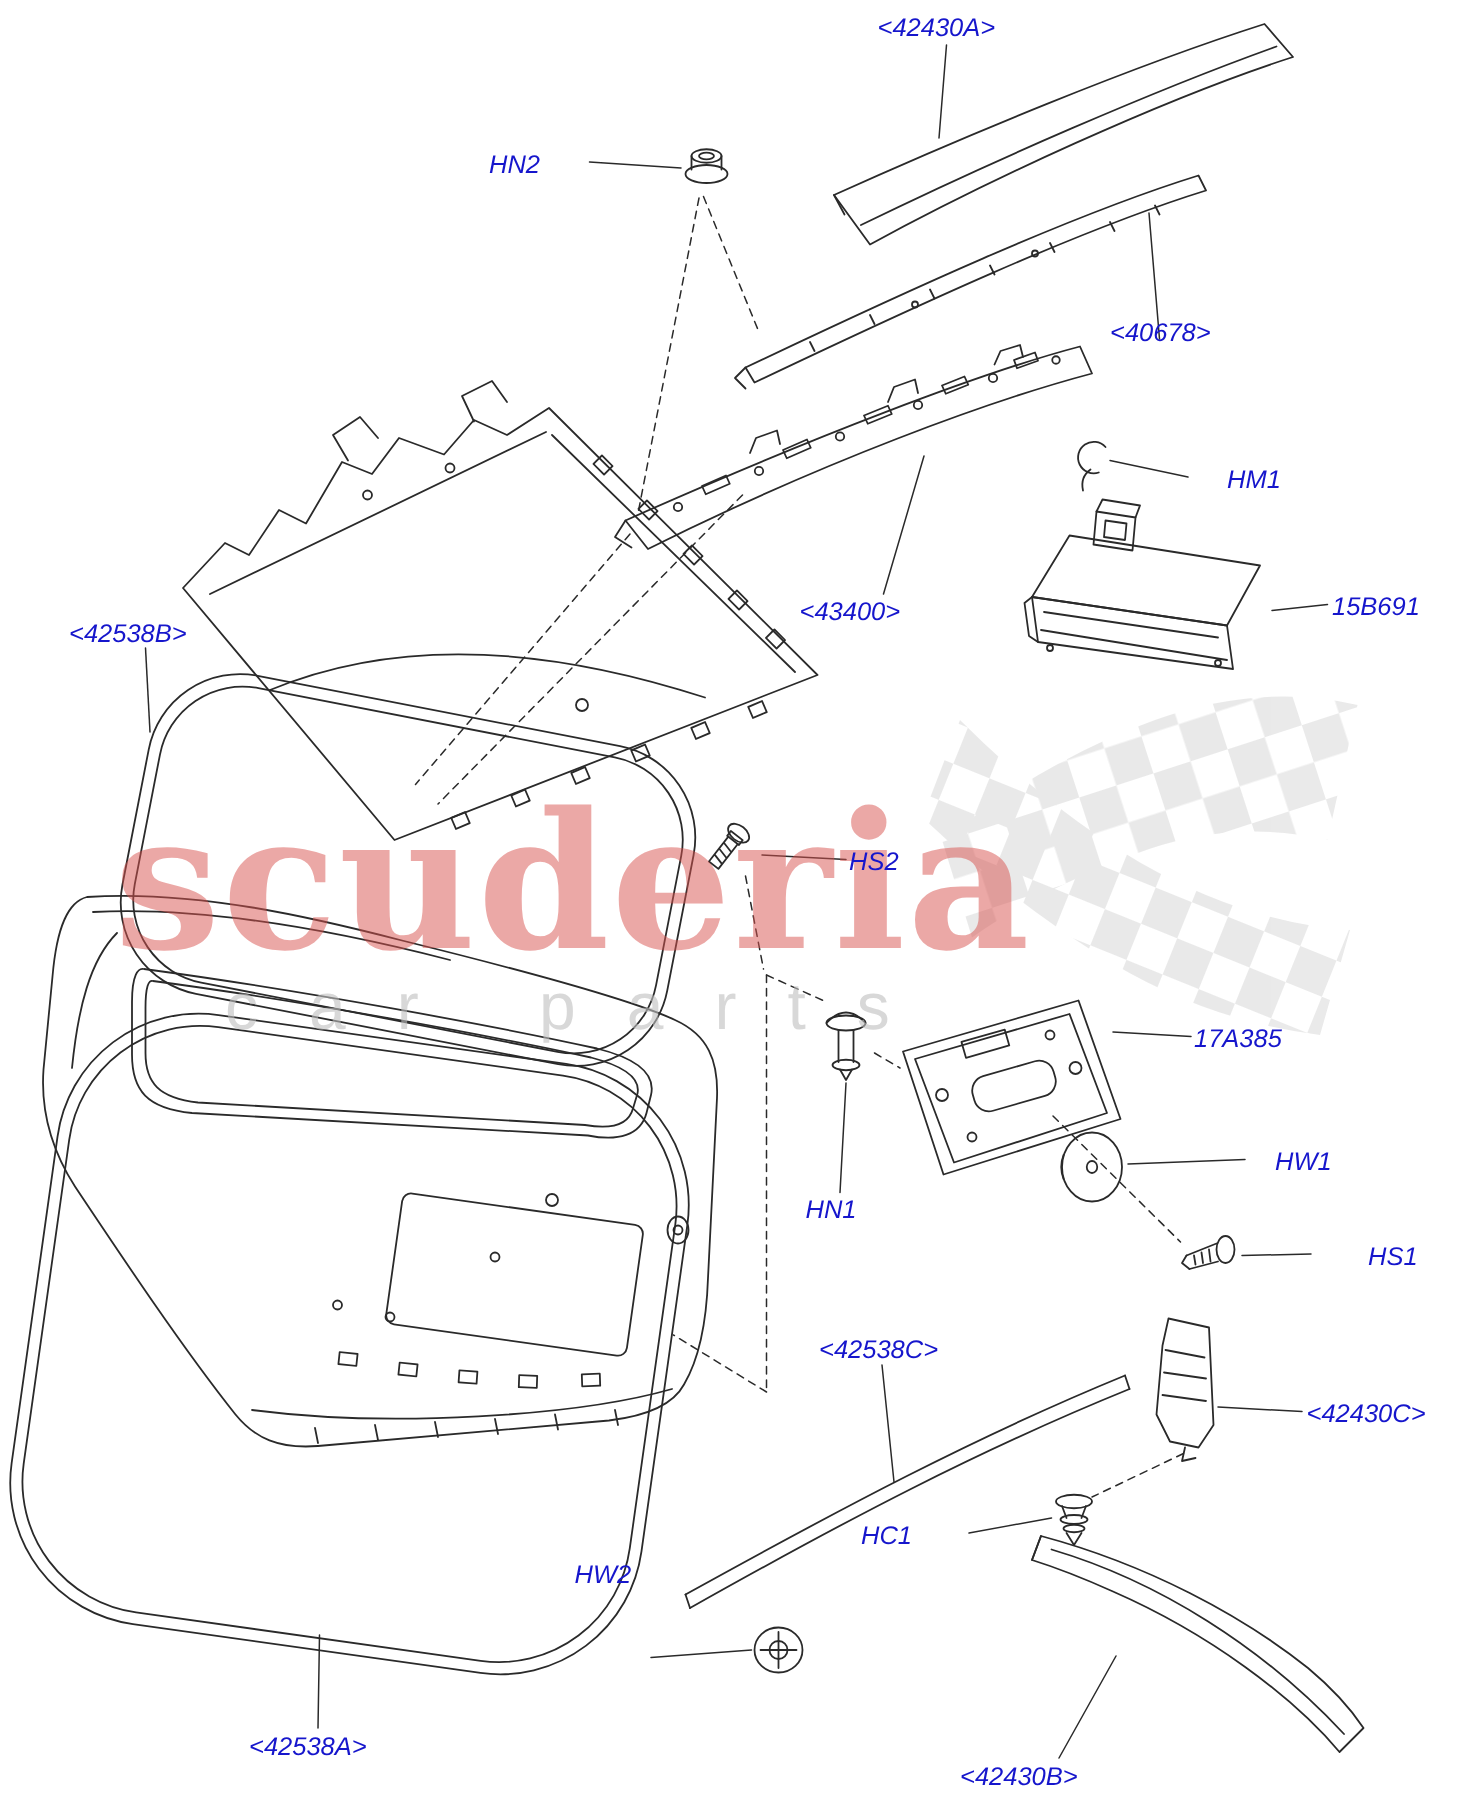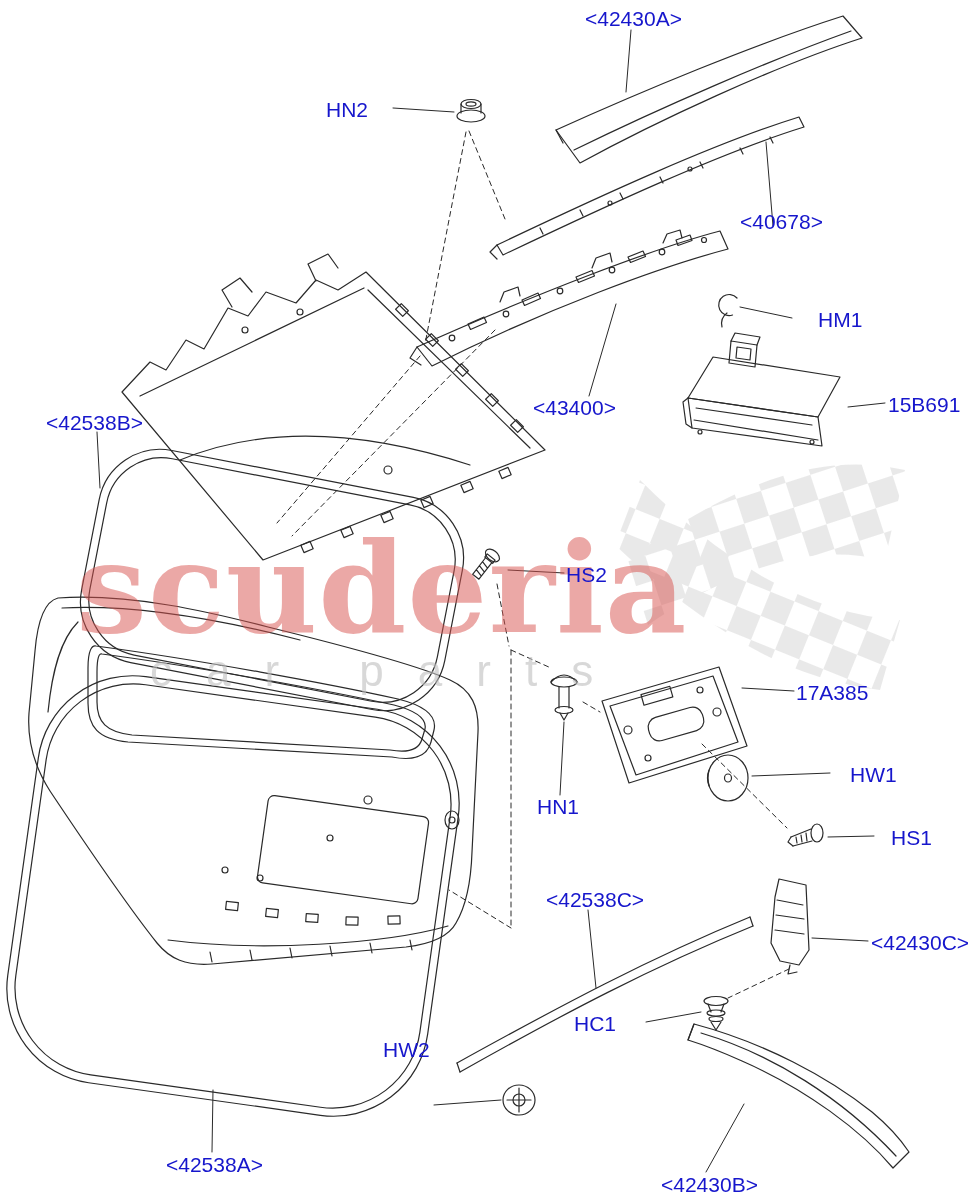--- a/index.html
+++ b/index.html
@@ -1,21 +1,21 @@
 <!DOCTYPE html>
 <html style="--label: #1616cc; --line: #2a2a2a; --background: #ffffff; --wmbrand: #d9534f; --wmsub: #bfbfbf; --wmflag: #cccccc;"><head>
 <meta charset="utf-8">
 <style>
   * { margin:0; padding:0; box-sizing:border-box; }
   html,body { background:#ffffff; font-family:"Liberation Sans", sans-serif; }
   .stage { position:relative; width:973px; height:1200px; background:var(--background,#ffffff); overflow:hidden; }
   .stage > svg { position:absolute; left:0; top:0; }
   .part-label {
-    position:absolute; font-size:21px; line-height:19px; white-space:nowrap;
-    color:var(--label,#1616cc); cursor:pointer;
+    position:absolute; font-size:17px; line-height:19px; white-space:nowrap;
+    color:var(--label,#1616cc); cursor:pointer;font-style:italic;
   }
   .art  { stroke:var(--line,#2a2a2a); stroke-width:1.2; fill:none; stroke-linecap:round; stroke-linejoin:round; }
   .leader { stroke:var(--line,#2a2a2a); stroke-width:1; }
   .dashed { stroke:var(--line,#2a2a2a); stroke-width:1; stroke-dasharray:5 4; fill:none; }
   .wm-brand { fill:var(--wmbrand,#d9534f); opacity:0.5; font-family:"DejaVu Serif", serif; font-weight:bold; font-size:126px; letter-spacing:1px; }
   .wm-sub   { fill:var(--wmsub,#bfbfbf); opacity:0.6; font-family:"Liberation Sans", sans-serif; font-size:44px; letter-spacing:34px; }
   .wm-flag  { fill:var(--wmflag,#cccccc); }
 </style>
 </head>
 <body>
@@ -268,22 +268,22 @@
     <div class="part-label" style="left:326px;top:100px">HN2</div>
     <div class="part-label" style="left:740px;top:212px">&lt;40678&gt;</div>
     <div class="part-label" style="left:818px;top:310px">HM1</div>
     <div class="part-label" style="left:533px;top:398px">&lt;43400&gt;</div>
     <div class="part-label" style="left:888px;top:395px">15B691</div>
     <div class="part-label" style="left:46px;top:413px">&lt;42538B&gt;</div>
     <div class="part-label" style="left:566px;top:565px">HS2</div>
     <div class="part-label" style="left:796px;top:683px">17A385</div>
     <div class="part-label" style="left:850px;top:765px">HW1</div>
     <div class="part-label" style="left:537px;top:797px">HN1</div>
-    <div class="part-label" style="left:891px;top:828px">HS1</div>
+    <div class="part-label" style="left:912px;top:828px">HS1</div>
     <div class="part-label" style="left:546px;top:890px">&lt;42538C&gt;</div>
     <div class="part-label" style="left:871px;top:933px">&lt;42430C&gt;</div>
     <div class="part-label" style="left:574px;top:1014px">HC1</div>
     <div class="part-label" style="left:383px;top:1040px">HW2</div>
     <div class="part-label" style="left:166px;top:1155px">&lt;42538A&gt;</div>
-    <div class="part-label" style="left:661px;top:1175px">&lt;42430B&gt;</div>
+    <div class="part-label" style="left:640px;top:1175px">&lt;42430B&gt;</div>
   </div>
 
 </div>
 
 </body></html>

